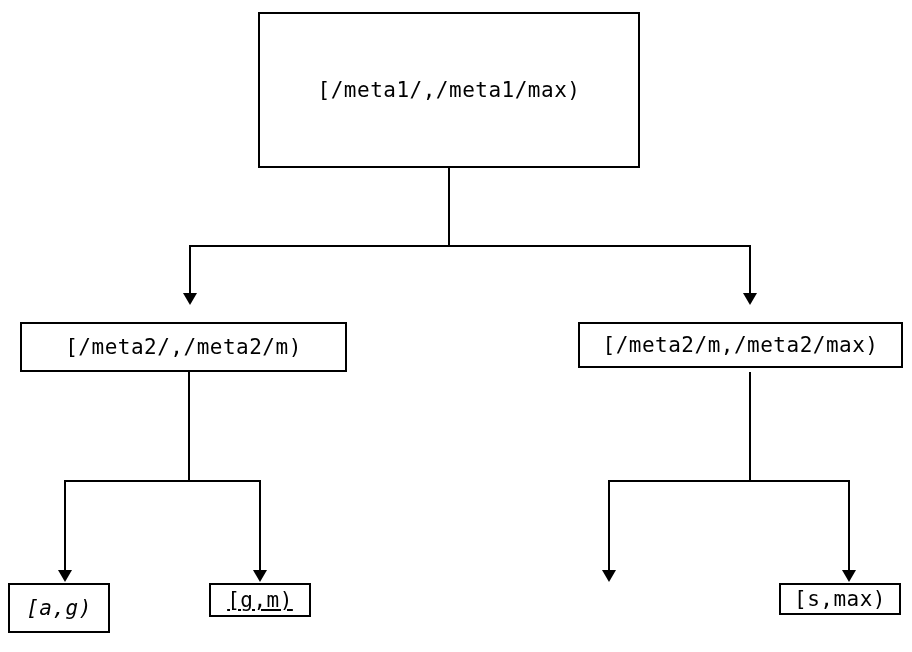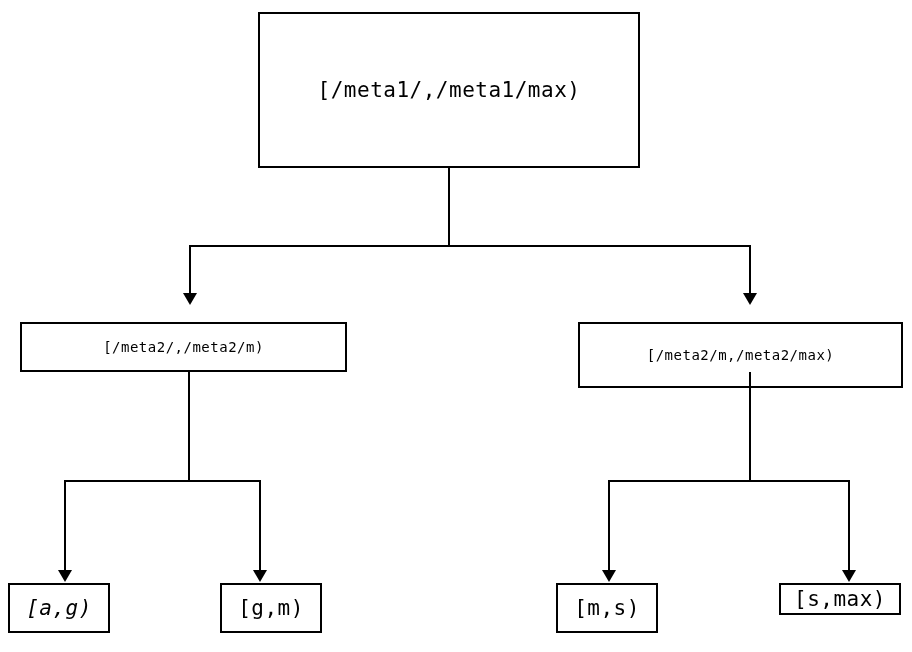--- a/index.html
+++ b/index.html
@@ -26,21 +26,21 @@
     justify-content: center;
     color: #000000;
     text-align: center;
     white-space: pre;
     letter-spacing: 0.5px;
   }
   .node-root {
     font-size: 21px;
   }
   .node-mid {
-    font-size: 14px;
+    font-size: 21px;
   }
   .node-leaf {
     font-size: 21px;
   }
   .edge-v {
     position: absolute;
     width: 2px;
     background: #000000;
   }
   .edge-h {
@@ -73,21 +73,21 @@
   <div class="edge-v" style="left:189px; top:245px; height:48px;"></div>
   <div class="arrow-head" style="left:183px; top:293px;"></div>
 
   <div class="edge-v" style="left:749px; top:245px; height:48px;"></div>
   <div class="arrow-head" style="left:743px; top:293px;"></div>
 
   <div class="node node-mid" style="left:20px; top:322px; width:327px; height:50px;">
     <span>[/meta2/,/meta2/m)</span>
   </div>
 
-  <div class="node node-mid" style="left:578px; top:322px; width:325px; height:66px;">
+  <div class="node node-mid" style="left:578px; top:322px; width:325px; height:46px;">
     <span>[/meta2/m,/meta2/max)</span>
   </div>
 
   <div class="edge-v" style="left:188px; top:372px; height:109px;"></div>
   <div class="edge-h" style="left:64px; top:480px; width:196px;"></div>
   <div class="edge-v" style="left:64px; top:480px; height:90px;"></div>
   <div class="arrow-head" style="left:58px; top:570px;"></div>
   <div class="edge-v" style="left:259px; top:480px; height:90px;"></div>
   <div class="arrow-head" style="left:253px; top:570px;"></div>
 
@@ -95,25 +95,22 @@
   <div class="edge-h" style="left:608px; top:480px; width:242px;"></div>
   <div class="edge-v" style="left:608px; top:480px; height:90px;"></div>
   <div class="arrow-head" style="left:602px; top:570px;"></div>
   <div class="edge-v" style="left:848px; top:480px; height:90px;"></div>
   <div class="arrow-head" style="left:842px; top:570px;"></div>
 
   <div class="node node-leaf" style="left:8px; top:583px; width:102px; height:50px;font-style:italic;">
     <span>[a,g)</span>
   </div>
 
-  <div class="node node-leaf" style="left:220px; top:583px; width:102px; height:50px;">
+  <div class="node node-leaf" style="left:209px; top:583px; width:102px; height:34px;text-decoration:underline;">
     <span>[g,m)</span>
   </div>
 
-  <div class="node node-leaf" style="left:556px; top:583px; width:102px; height:50px;">
-    <span>[m,s)</span>
-  </div>
 
   <div class="node node-leaf" style="left:779px; top:583px; width:122px; height:32px;">
     <span>[s,max)</span>
   </div>
 
 </div>
 
 </body></html>

